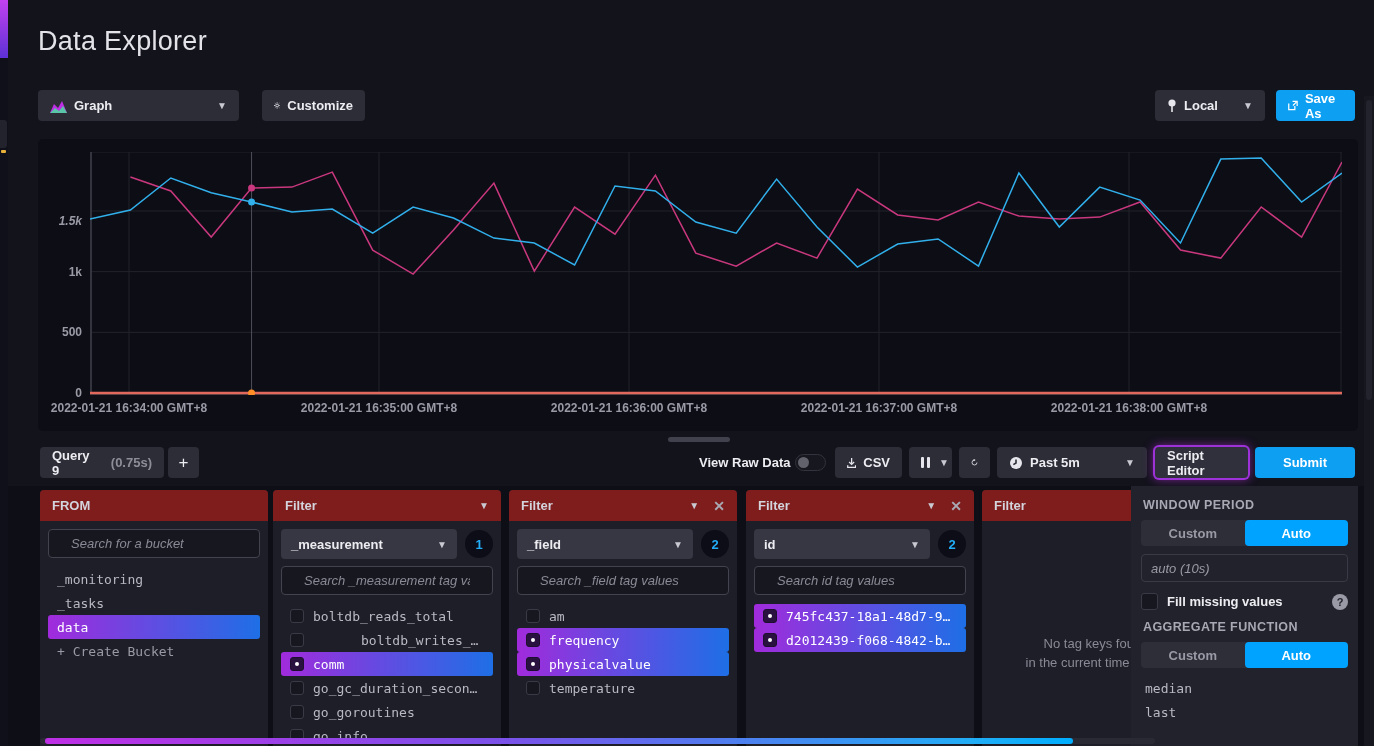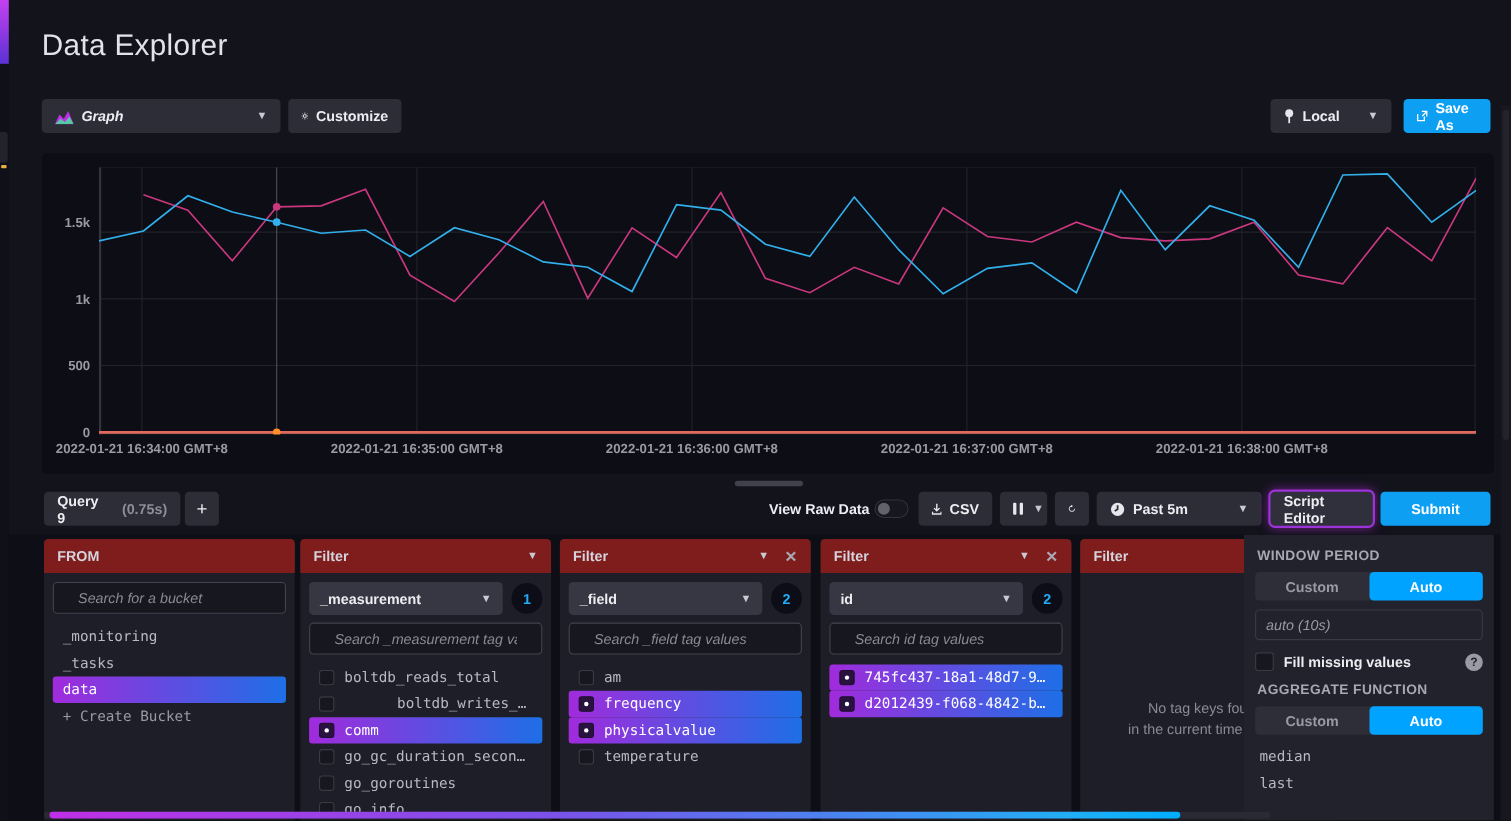--- a/index.html
+++ b/index.html
@@ -24,21 +24,21 @@
   
   .btn {
     height:31px; background:#2D2D38; border-radius:4px;
     display:flex; align-items:center; gap:7px; padding:0 12px;
     font-size:13px; font-weight:700; color:#ECECF1; cursor:pointer;
   }
   .btn .chev { margin-left:auto; font-size:10px; color:#C9C9D2; }
   .btn-blue { background:#0C9FF2; color:#fff; }
   .icon-svg { display:block; }
 
-  #view-type-dd { left:38px; top:90px; width:217px;font-style:italic; }
+  #view-type-dd { left:38px; top:90px; width:201px; }
   #customize-btn { left:262px; top:90px; width:103px; }
   #local-dd { left:1155px; top:90px; width:110px; }
   #save-as-btn { left:1276px; top:90px; width:79px; justify-content:center; }
 
   
   #chart-card { left:38px; top:139px; width:1320px; height:292px; background:#0D0D15; border-radius:5px; }
   #plot-area { left:52px; top:13px; width:1252px; height:243px; }
   .y-tick { position:absolute; left:0px; width:44px; text-align:right; font-size:12px; font-weight:700; color:#9A9AA6; }
   .x-tick { position:absolute; width:230px; margin-left:-115px; text-align:center; top:262px; font-size:12px; font-weight:700; color:#9A9AA6; white-space:nowrap; }
 
@@ -191,21 +191,21 @@
         <line x1="0" y1="242" x2="1252" y2="242" stroke="#34343E" stroke-width="2"></line>
         <line x1="161.5483870967742" y1="0" x2="161.5483870967742" y2="243" stroke="#4E4E5A" stroke-width="1"></line>
         <line x1="0" y1="241" x2="1252" y2="241" stroke="#E0685C" stroke-width="2.5"></line>
         <polyline points="40.4,25.0 80.8,39.0 121.2,85.1 161.5,36.1 201.9,35.1 242.3,20.1 282.7,98.1 323.1,122.1 363.5,78.0 403.9,31.1 444.3,119.1 484.6,55.1 525.0,82.1 565.4,23.1 605.8,101.1 646.2,114.1 686.6,91.0 727.0,106.1 767.4,37.0 807.7,63.0 848.1,68.0 888.5,50.0 928.9,64.0 969.3,67.0 1009.7,65.1 1050.1,50.0 1090.5,98.1 1130.8,106.1 1171.2,55.0 1211.6,85.1 1252.0,10.0" fill="none" stroke="#C9387E" stroke-width="1.5"></polyline>
         <polyline points="0.0,67.0 40.4,58.0 80.8,26.0 121.2,40.8 161.5,50.0 201.9,60.0 242.3,57.1 282.7,81.1 323.1,55.0 363.5,66.0 403.9,86.1 444.3,91.0 484.6,113.0 525.0,34.0 565.4,39.0 605.8,70.0 646.2,81.1 686.6,27.1 727.0,75.0 767.4,115.1 807.7,92.0 848.1,87.0 888.5,114.1 928.9,21.0 969.3,75.0 1009.7,35.1 1050.1,48.1 1090.5,91.0 1130.8,7.1 1171.2,6.1 1211.6,50.0 1252.0,21.0" fill="none" stroke="#31B0EC" stroke-width="1.5"></polyline>
         <circle cx="161.5483870967742" cy="50.02133333333333" r="3.5" fill="#31B0EC"></circle>
         <circle cx="161.5483870967742" cy="36.067999999999984" r="3.5" fill="#C9387E"></circle>
         <circle cx="161.5483870967742" cy="241" r="3.5" fill="#FF8E27"></circle>
       </svg></div>
   <div id="y-ticks">
-      <div class="y-tick" style="top: 56px;">1.5k</div>
+      <div class="y-tick" style="top: 75px; font-style: italic;">1.5k</div>
       <div class="y-tick" style="top: 125.667px;">1k</div>
       <div class="y-tick" style="top: 186.333px;">500</div>
       <div class="y-tick" style="top: 247px;">0</div>
     </div>
   <div id="x-ticks">
       <div class="x-tick" style="left: 91px;">2022-01-21 16:34:00 GMT+8</div>
       <div class="x-tick" style="left: 341px;">2022-01-21 16:35:00 GMT+8</div>
       <div class="x-tick" style="left: 591px;">2022-01-21 16:36:00 GMT+8</div>
       <div class="x-tick" style="left: 841px;">2022-01-21 16:37:00 GMT+8</div>
       <div class="x-tick" style="left: 1091px;">2022-01-21 16:38:00 GMT+8</div>

